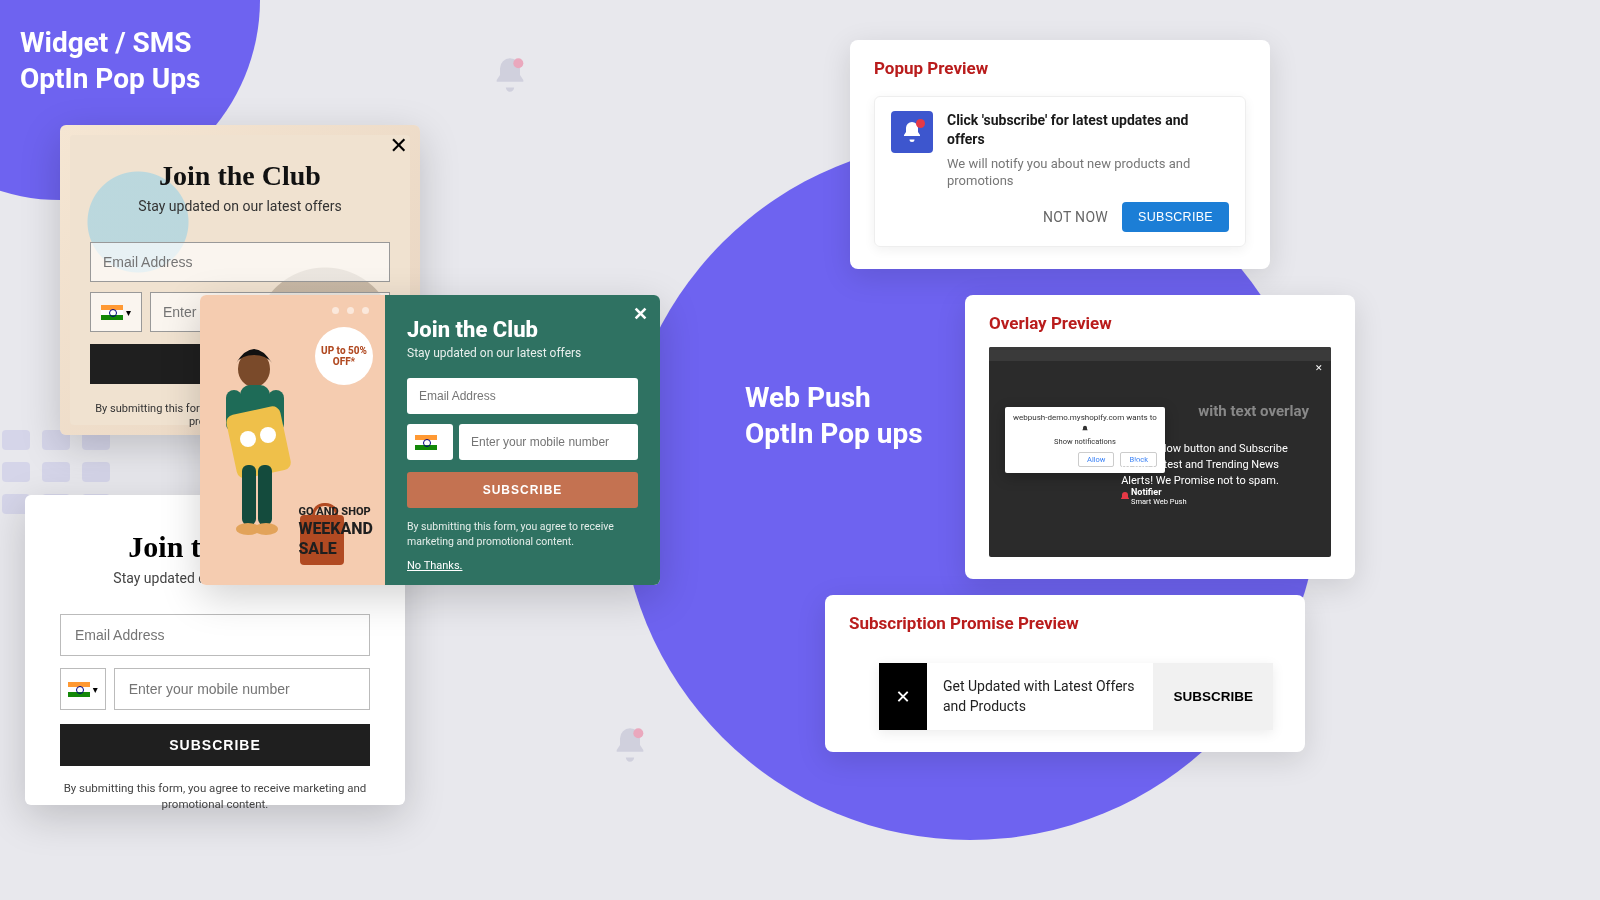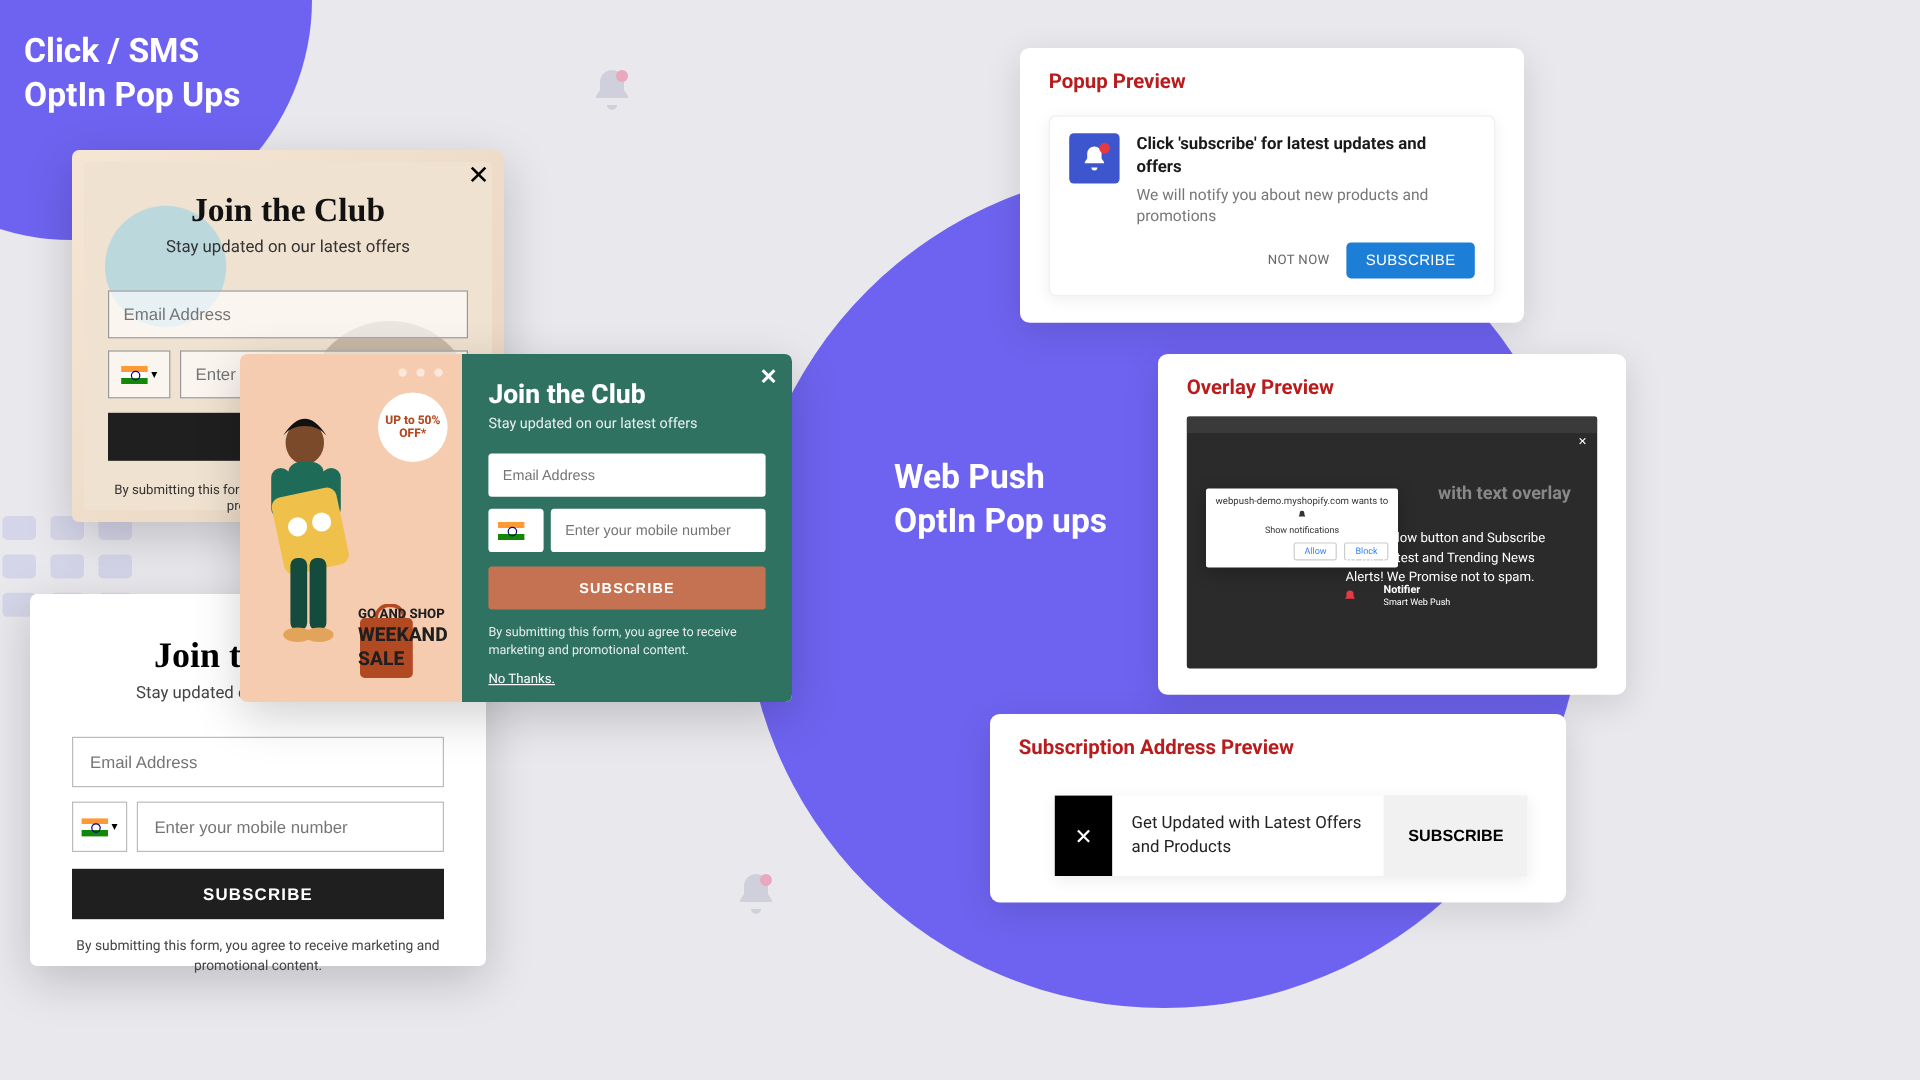--- a/index.html
+++ b/index.html
@@ -208,21 +208,21 @@
     width:42px; height:42px; background:#3d56ce; border-radius:4px;
     display:flex; align-items:center; justify-content:center; flex-shrink:0;
     position:relative;
   }
   .pp-icon svg { width:24px; height:24px; fill:#fff; }
   .pp-icon .badge { position:absolute; top:8px; right:8px; width:9px; height:9px; background:#e63946; border-radius:50%; }
   .pp-text { flex:1; }
   .pp-text .t { font-size:14px; font-weight:700; color:#1a1a1a; line-height:1.35; }
   .pp-text .d { font-size:13px; color:#777; margin-top:6px; line-height:1.35; }
   .pp-actions { display:flex; justify-content:flex-end; gap:14px; margin-top:12px; align-items:center; }
-  .pp-actions .notnow { font-size:11px; color:#666; letter-spacing:.3px; cursor:pointer; }
+  .pp-actions .notnow { font-size:14px; color:#666; letter-spacing:.3px; cursor:pointer; }
   .pp-actions .sub { font-size:12.5px; background:#1c7ed6; color:#fff; border:none; padding:8px 16px; border-radius:4px; cursor:pointer; letter-spacing:.3px; }
 
   .panel-overlay { top:295px; left:965px; width:390px; }
   .ov-stage {
     margin-top:14px; height:210px; background:#2b2b2b; position:relative;
     border-radius:2px; overflow:hidden;
   }
   .ov-browserbar { height:14px; background:#3a3a3a; }
   .ov-native {
     position:absolute; top:14px; left:16px; width:160px;
@@ -240,21 +240,21 @@
     position:absolute; top:55px; right:22px;
     font-size:15px; font-weight:700; color:#888;
   }
   .ov-pointer { position:absolute; top:72px; left:140px; color:#fff; font-size:18px; }
   .ov-msg {
     position:absolute; top:94px; left:120px; right:40px;
     color:#fff; font-size:11px; text-align:center; line-height:1.45;
   }
   .ov-notifier {
     position:absolute; top:140px; left:130px;
-    color:#fff; font-size:9px; display:flex; align-items:center; gap:22px;
+    color:#fff; font-size:9px; display:flex; align-items:center; gap:0;
   }
   .ov-notifier .nbell { width:12px; height:12px; }
 
   .panel-widget { top:595px; left:825px; width:480px; }
   .wg-row {
     margin-top:30px; display:flex; align-items:stretch;
     box-shadow: 0 3px 12px rgba(0,0,0,.08);
     margin-left:30px; margin-right:8px;
   }
   .wg-close {
@@ -310,21 +310,21 @@
     </svg>
 </div>
 <div class="bell-deco" style="top:725px; left:610px">
   <svg viewBox="0 0 24 24">
       <path fill="#a5a5c2" d="M12 2a6 6 0 0 0-6 6v4l-2 3v1h16v-1l-2-3V8a6 6 0 0 0-6-6zm0 20a2.5 2.5 0 0 0 2.5-2.5h-5A2.5 2.5 0 0 0 12 22z"></path>
       <circle cx="17" cy="5" r="3" fill="#e36"></circle>
     </svg>
 </div>
 
 <div class="heading-left">
-  <span>Click / SMS</span><br>
+  <span>Widget / SMS</span><br>
   <span>OptIn Pop Ups</span>
 </div>
 <div class="heading-right">
   <span>Web Push</span><br>
   <span>OptIn Pop ups</span>
 </div>
 
 <div class="popup-card popup1">
   <div class="popup1-bg"></div>
   <span class="close-x">✕</span>
@@ -453,19 +453,19 @@
         </svg>
       <div>
         <div style="font-weight:700">Notifier</div>
         <div style="font-size:7.5px">Smart Web Push</div>
       </div>
     </div>
   </div>
 </div>
 
 <div class="panel panel-widget">
-  <h4>Subscription Address Preview</h4>
+  <h4>Subscription Promise Preview</h4>
   <div class="wg-row">
     <div class="wg-close">✕</div>
     <div class="wg-text">Get Updated with Latest Offers and Products</div>
     <button class="wg-sub">SUBSCRIBE</button>
   </div>
 </div>
 
 </body></html>

